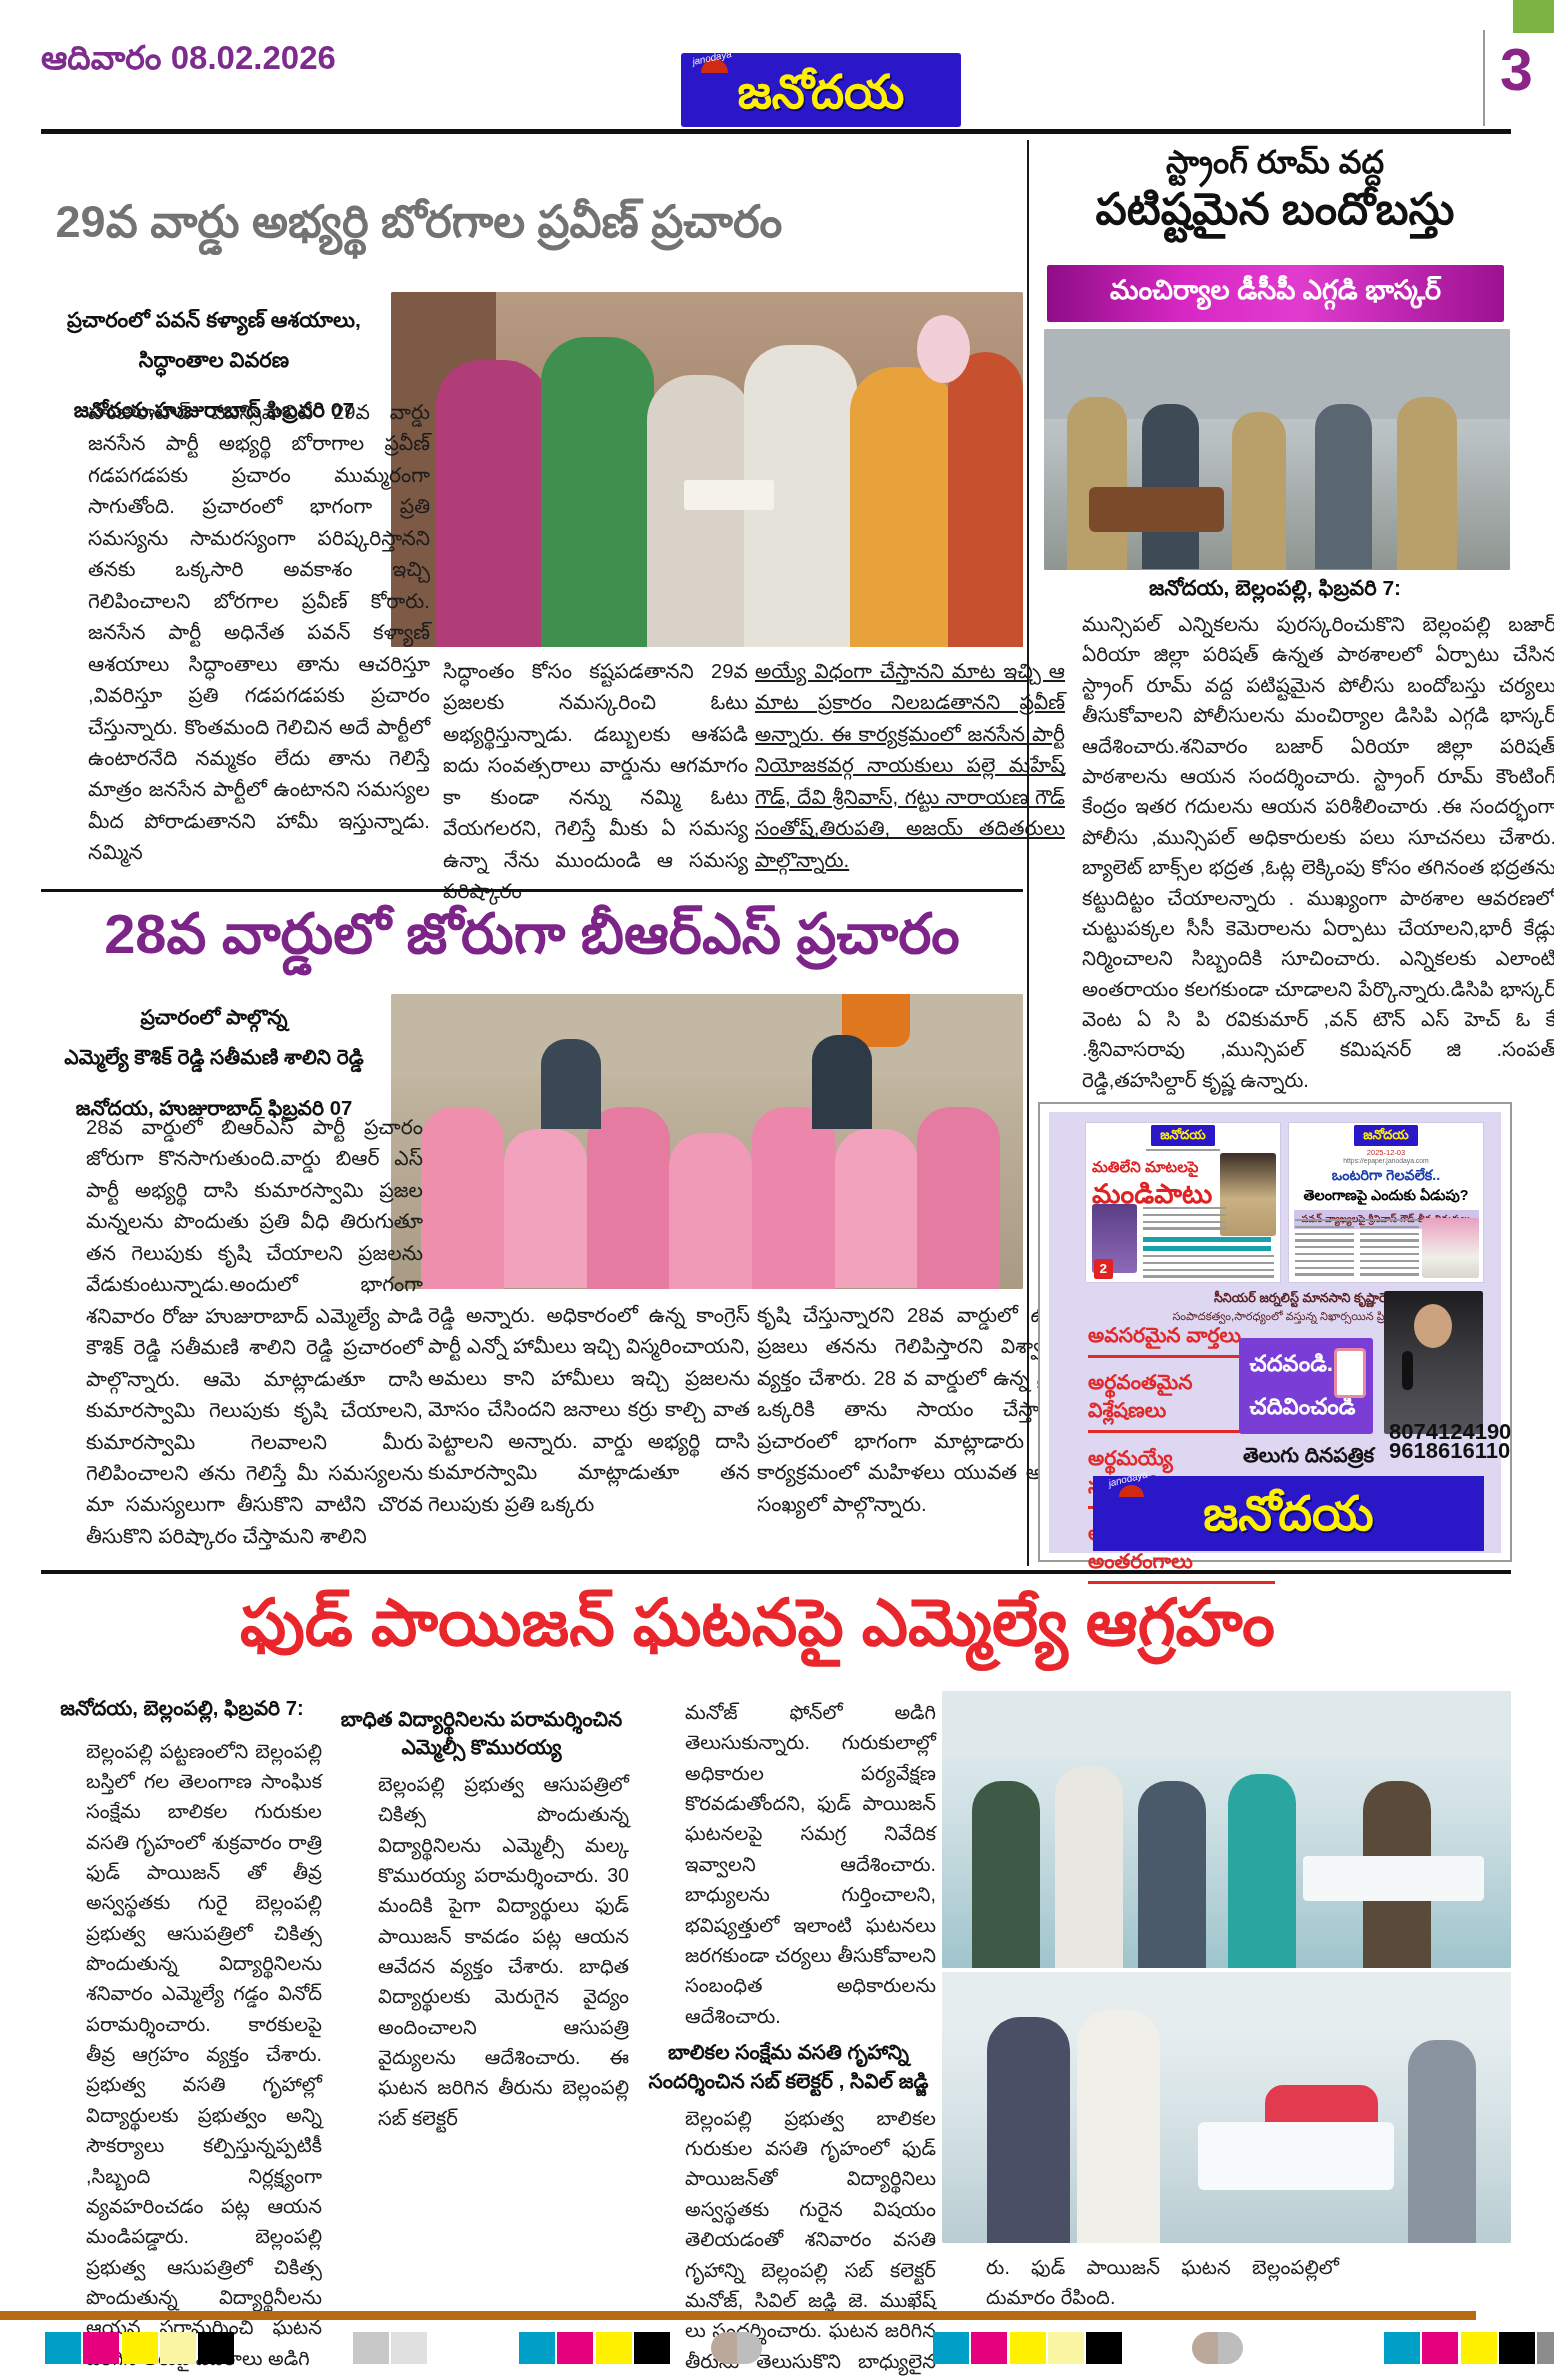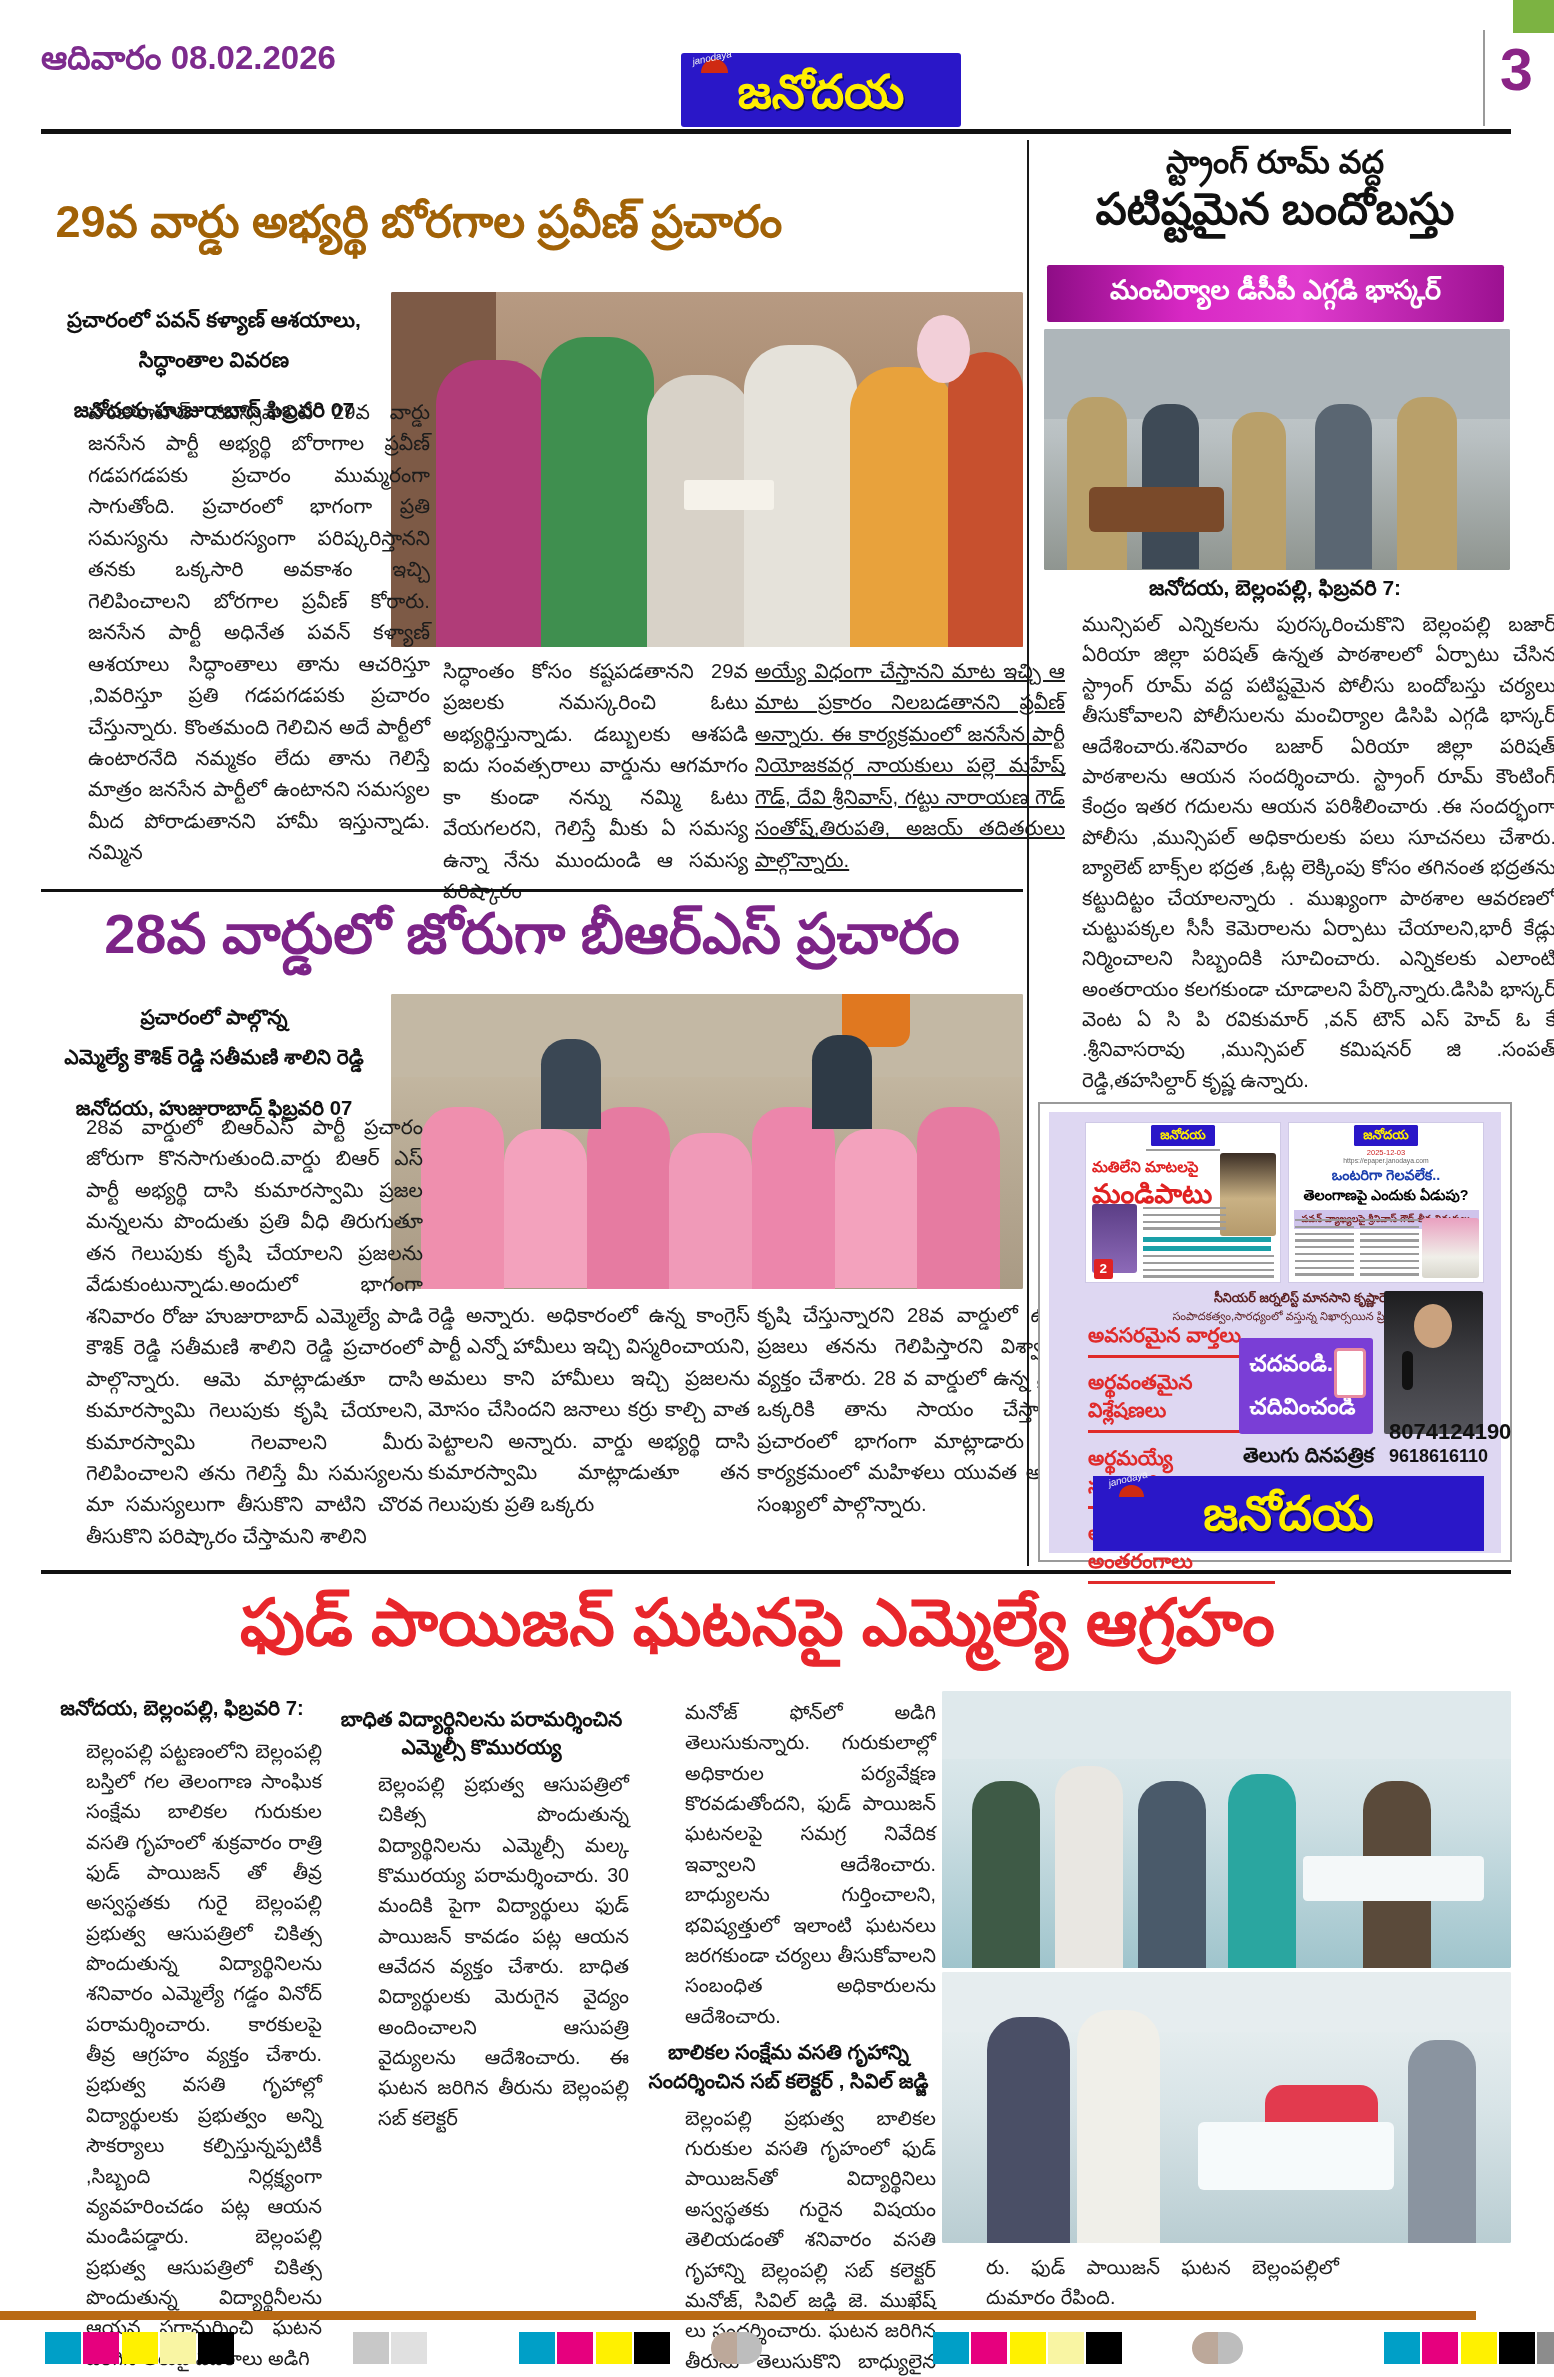--- a/index.html
+++ b/index.html
@@ -37,21 +37,21 @@
   </div>
 
   <div class="abs" style="left:1513px;top:0;width:41px;height:33px;background:#7cb342;"></div>
   <div class="abs" style="left:1483px;top:30px;width:2.3px;height:96px;background:#9a9a9a;"></div>
   <div class="abs bold" style="left:1500px;top:36px;font-size:59px;color:#8a2486;">3</div>
 
   <div class="abs rule" style="left:41px;top:129px;width:1470px;height:4.5px;"></div>
 
   <div class="abs" style="left:1027px;top:140px;width:2.3px;height:1426px;background:#1a1a1a;"></div>
 
-  <div class="abs ctr bold" style="left:41px;top:196px;width:756px;font-size:45px;color:#a16207;">29వ వార్డు అభ్యర్థి బోరగాల ప్రవీణ్ ప్రచారం</div>
+  <div class="abs ctr bold" style="left:41px;top:196px;width:756px;font-size:45px;color:#737373;">29వ వార్డు అభ్యర్థి బోరగాల ప్రవీణ్ ప్రచారం</div>
 
   <div class="abs" style="left:44px;top:297px;width:340px;">
     <div class="ctr bold" style="font-size:21px;margin-top:11px;">ప్రచారంలో పవన్ కళ్యాణ్ ఆశయాలు,</div>
     <div class="ctr bold" style="font-size:21px;margin-top:10.5px;">సిద్ధాంతాల వివరణ</div>
     <div class="ctr bold" style="font-size:21px;margin-top:21px;">జనోదయ,హుజురాబాద్ ఫిబ్రవరి 07</div>
   </div>
 
   <div class="photo" style="left:391px;top:292px;width:632px;height:355px;background:linear-gradient(180deg,#b79a82 0%,#a88c72 35%,#8f7a62 100%);">
     <span style="left:0;top:0;width:105px;height:100%;background:#7d5a46;"></span>
     <span style="left:45px;top:68px;width:113px;height:287px;background:#b03c78;border-radius:45px 45px 0 0;"></span>
@@ -168,21 +168,21 @@
         <span class="abs" style="right:7.5px;top:10.5px;width:25.6px;height:44px;background:#ffffff;border-radius:4.5px;border:3.8px solid #e88aa0;"></span>
       </div>
 
       <div class="abs" style="left:335px;top:179px;width:99px;height:143px;background:linear-gradient(180deg,#1d1d1f 0%,#3c3c40 45%,#55555c 100%);border-radius:2.3px;">
         <span class="abs" style="left:30px;top:13.5px;width:38px;height:44px;background:#caa27e;border-radius:50%;"></span>
         <span class="abs" style="left:18px;top:60px;width:10.5px;height:39px;background:#111;border-radius:5.3px;"></span>
       </div>
 
       <div class="abs bold" style="left:194px;top:332px;font-size:20.3px;color:#111;">తెలుగు దినపత్రిక</div>
       <div class="abs bold" style="left:340px;top:307px;font-size:22px;color:#111;">8074124190</div>
-      <div class="abs bold" style="left:340px;top:334px;font-size:18px;color:#111;">9618616110</div>
+      <div class="abs bold" style="left:340px;top:326px;font-size:22px;color:#111;">9618616110</div>
 
       <div class="abs" style="left:44px;top:364px;width:391px;height:75px;background:#2a17c8;">
         <span class="abs" style="left:25.6px;top:9px;width:25.6px;height:12.8px;background:#cf2a12;border-radius:25.6px 25.6px 0 0;"></span>
         <span class="abs" style="left:15px;top:-3px;font-size:9.8px;color:#f3f3f3;font-style:italic;transform:rotate(-14deg);">janodaya</span>
         <div class="ctr bold" style="font-size:48px;color:#ffef00;line-height:75px;text-shadow:1.5px 1.5px 0 #0d0873;">జనోదయ</div>
       </div>
     </div>
   </div>
 
   <div class="abs rule" style="left:41px;top:1570px;width:1470px;height:3.8px;"></div>

